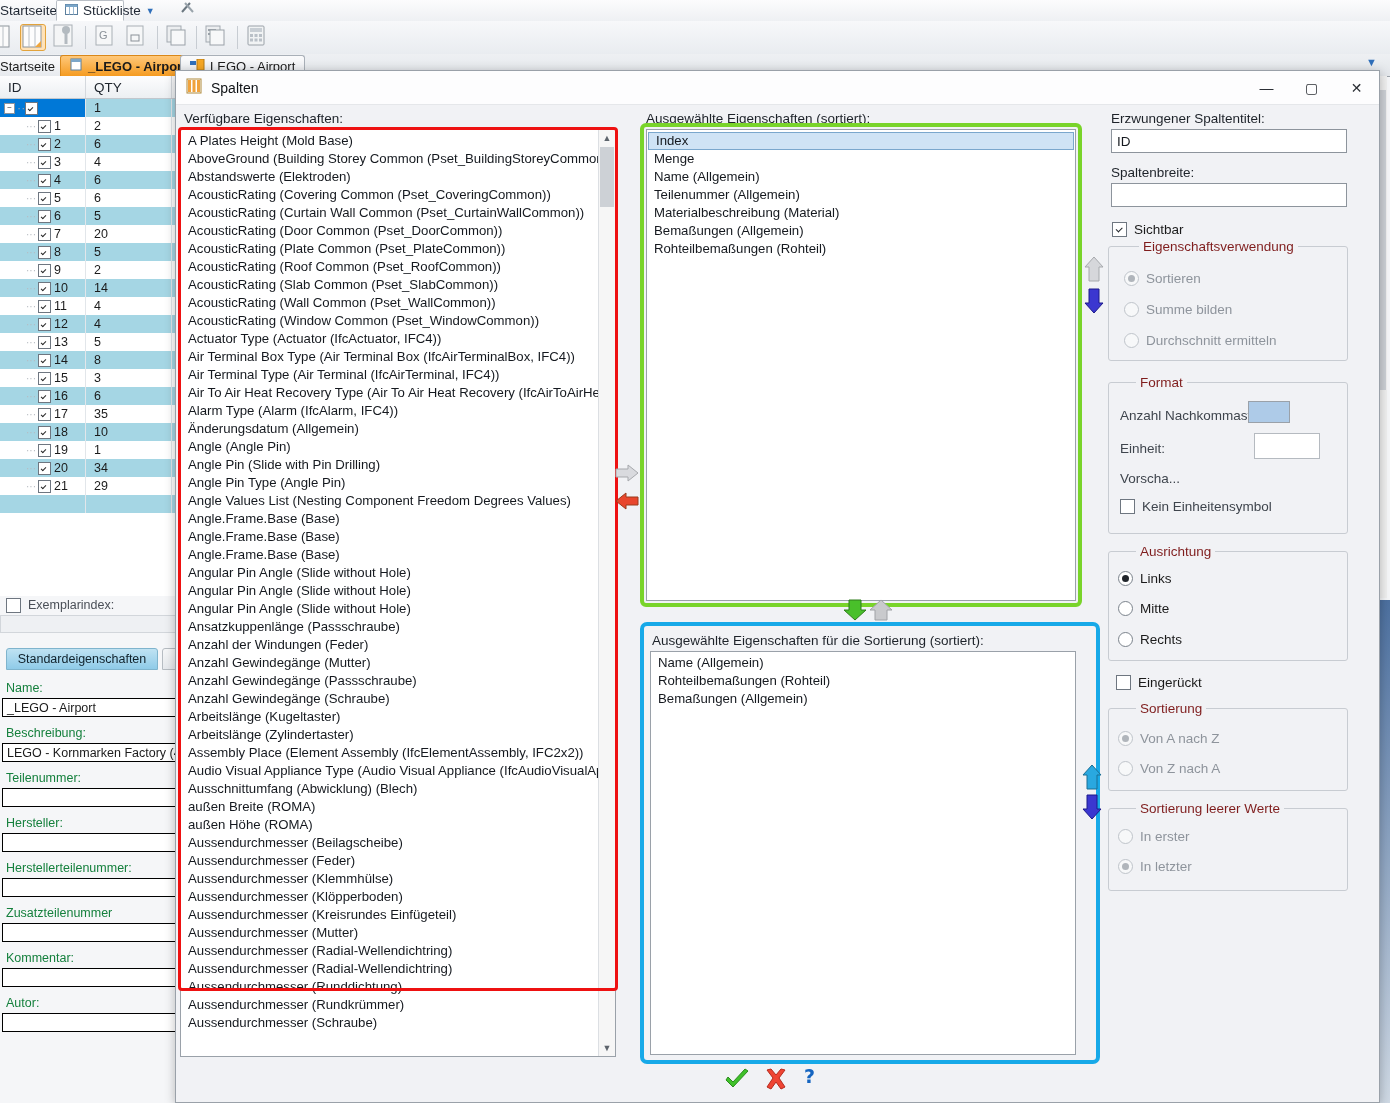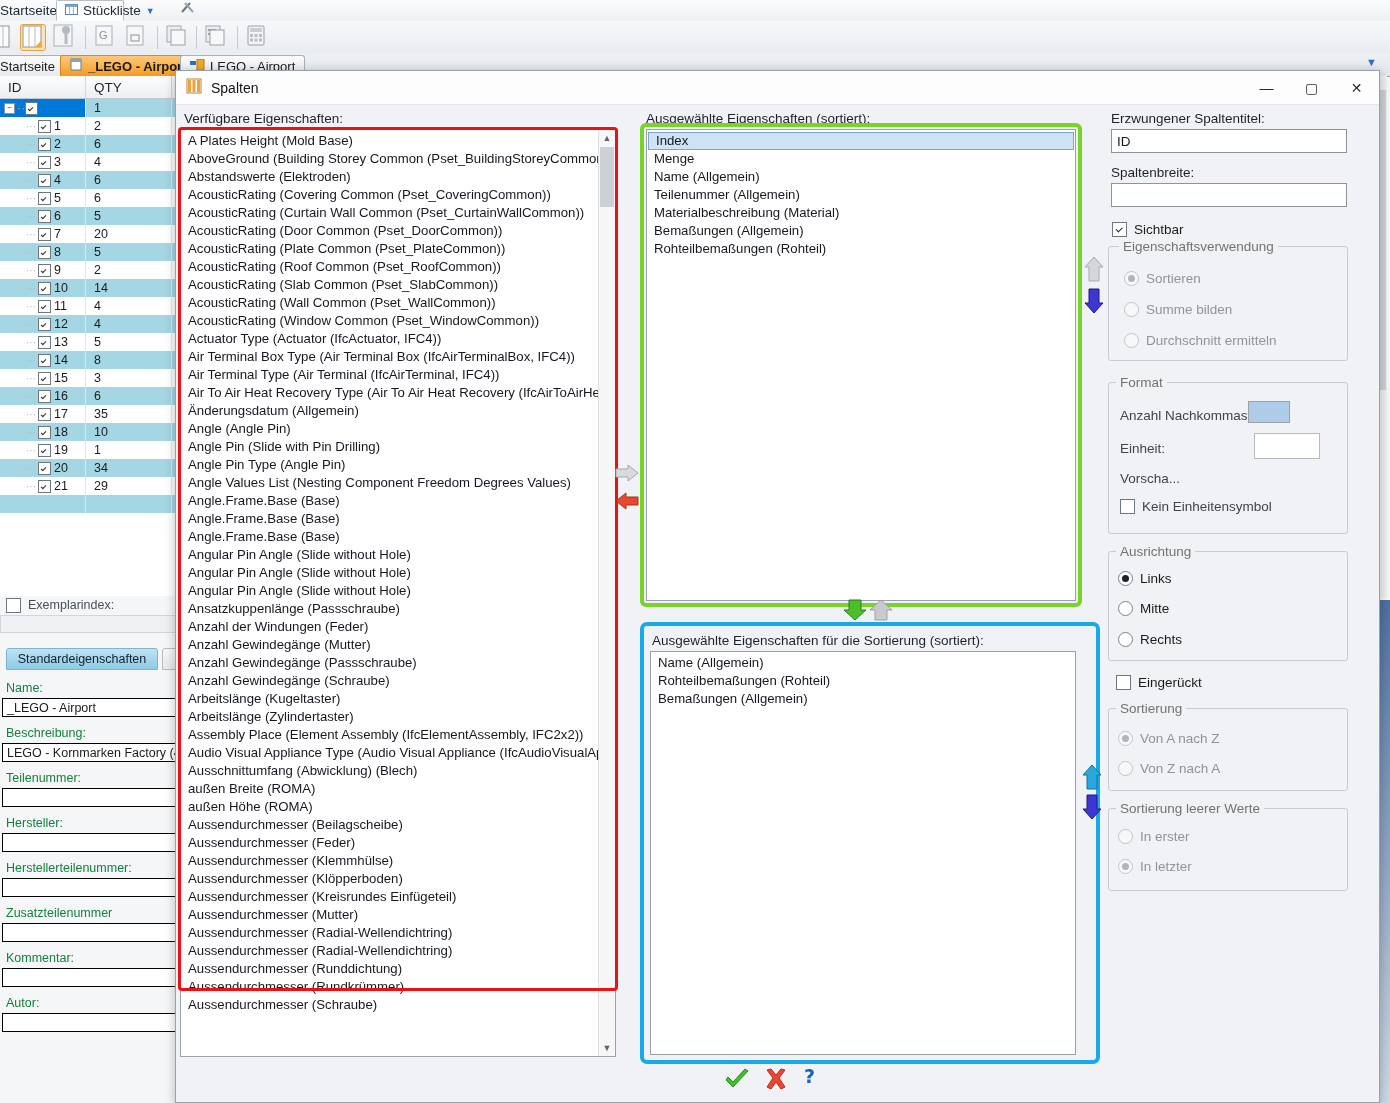--- a/index.html
+++ b/index.html
@@ -95,21 +95,21 @@
   .hl-green{position:absolute;border:4px solid #79d42a;border-radius:6px;box-sizing:border-box;pointer-events:none;}
   .hl-blue{position:absolute;border:4px solid #17a9e8;border-radius:7px;box-sizing:border-box;pointer-events:none;}
 
   
   .lsb{position:absolute;right:0;top:0;width:16px;bottom:0;background:#f6f6f6;border-left:1px solid #dcdfe3;}
   .lsb .ar{height:16px;display:flex;align-items:center;justify-content:center;font-size:9px;color:#5d646c;}
   .lsb .th{position:absolute;left:1px;width:14px;background:#cdd1d6;}
 
   
   .gbox{position:absolute;border:1px solid #c8ccd2;border-radius:3px;box-sizing:border-box;}
-  .gtitle{position:absolute;background:#f1f2f5;padding:0 4px;font-size:13.5px;color:#737373;}
+  .gtitle{position:absolute;background:#f1f2f5;padding:0 4px;font-size:13.5px;color:#7f1d1d;margin-left:20px;}
 
   .tfield{position:absolute;background:#fff;border:1px solid #8d949c;box-sizing:border-box;
      font-size:13.5px;display:flex;align-items:center;padding-left:5px;color:#15191f;}
   .tfield.hlsel{background:#aecbe8;border-color:#9aa1a9;}
 
   .radio{position:absolute;display:flex;align-items:center;font-size:13.5px;}
   .rdot{width:13px;height:13px;border-radius:50%;border:1px solid #7b838c;background:#fff;
      margin-right:7px;position:relative;flex:0 0 auto;}
   .rdot.on:after{content:"";position:absolute;left:3px;top:3px;width:7px;height:7px;border-radius:50%;background:#20242a;}
   .radio.dis{color:#8e949c;}
@@ -577,20 +577,21 @@
         <div class="litem">AcousticRating (Door Common (Pset_DoorCommon))</div>
         <div class="litem">AcousticRating (Plate Common (Pset_PlateCommon))</div>
         <div class="litem">AcousticRating (Roof Common (Pset_RoofCommon))</div>
         <div class="litem">AcousticRating (Slab Common (Pset_SlabCommon))</div>
         <div class="litem">AcousticRating (Wall Common (Pset_WallCommon))</div>
         <div class="litem">AcousticRating (Window Common (Pset_WindowCommon))</div>
         <div class="litem">Actuator Type (Actuator (IfcActuator, IFC4))</div>
         <div class="litem">Air Terminal Box Type (Air Terminal Box (IfcAirTerminalBox, IFC4))</div>
         <div class="litem">Air Terminal Type (Air Terminal (IfcAirTerminal, IFC4))</div>
         <div class="litem">Air To Air Heat Recovery Type (Air To Air Heat Recovery (IfcAirToAirHeatRecov</div>
+        <div class="litem">Alarm Type (Alarm (IfcAlarm, IFC4))</div>
         <div class="litem">Änderungsdatum (Allgemein)</div>
         <div class="litem">Angle (Angle Pin)</div>
         <div class="litem">Angle Pin (Slide with Pin Drilling)</div>
         <div class="litem">Angle Pin Type (Angle Pin)</div>
         <div class="litem">Angle Values List (Nesting Component Freedom Degrees Values)</div>
         <div class="litem">Angle.Frame.Base (Base)</div>
         <div class="litem">Angle.Frame.Base (Base)</div>
         <div class="litem">Angle.Frame.Base (Base)</div>
         <div class="litem">Angular Pin Angle (Slide without Hole)</div>
         <div class="litem">Angular Pin Angle (Slide without Hole)</div>

